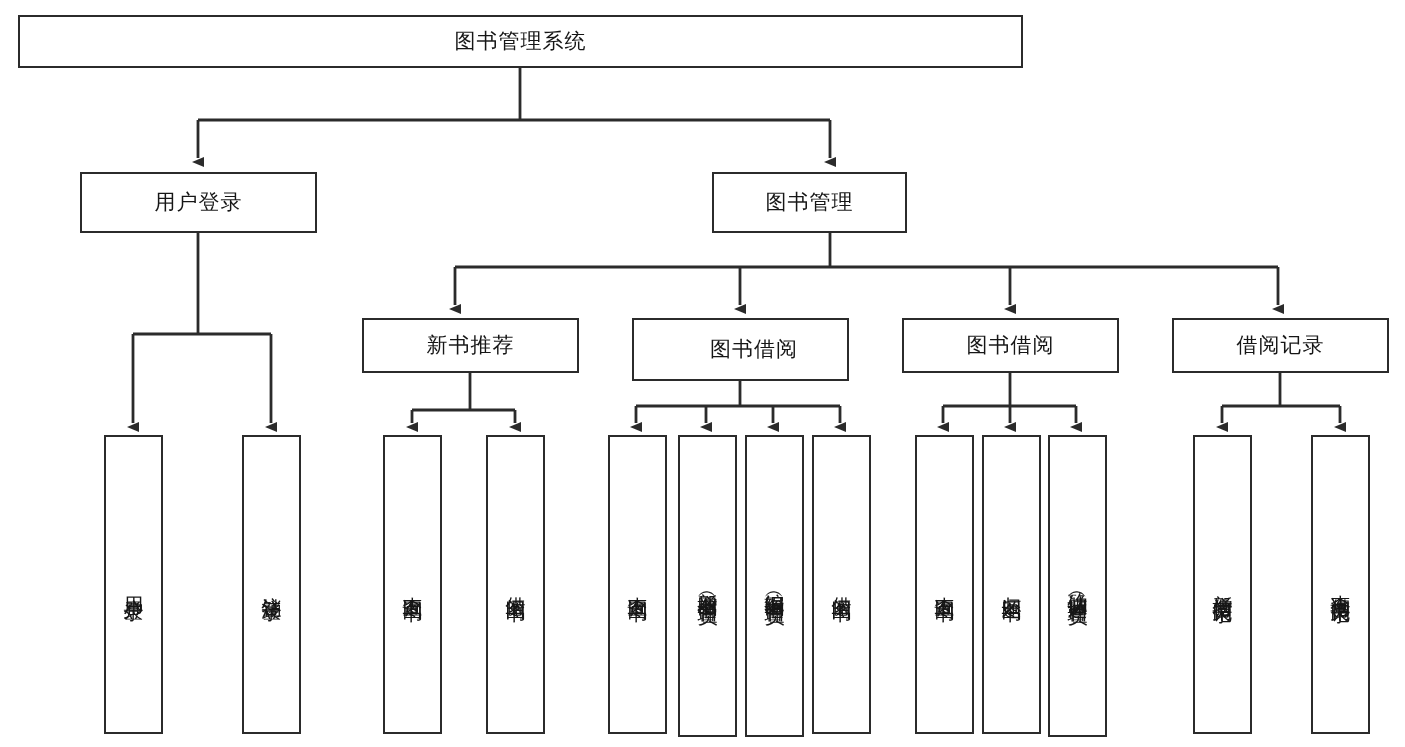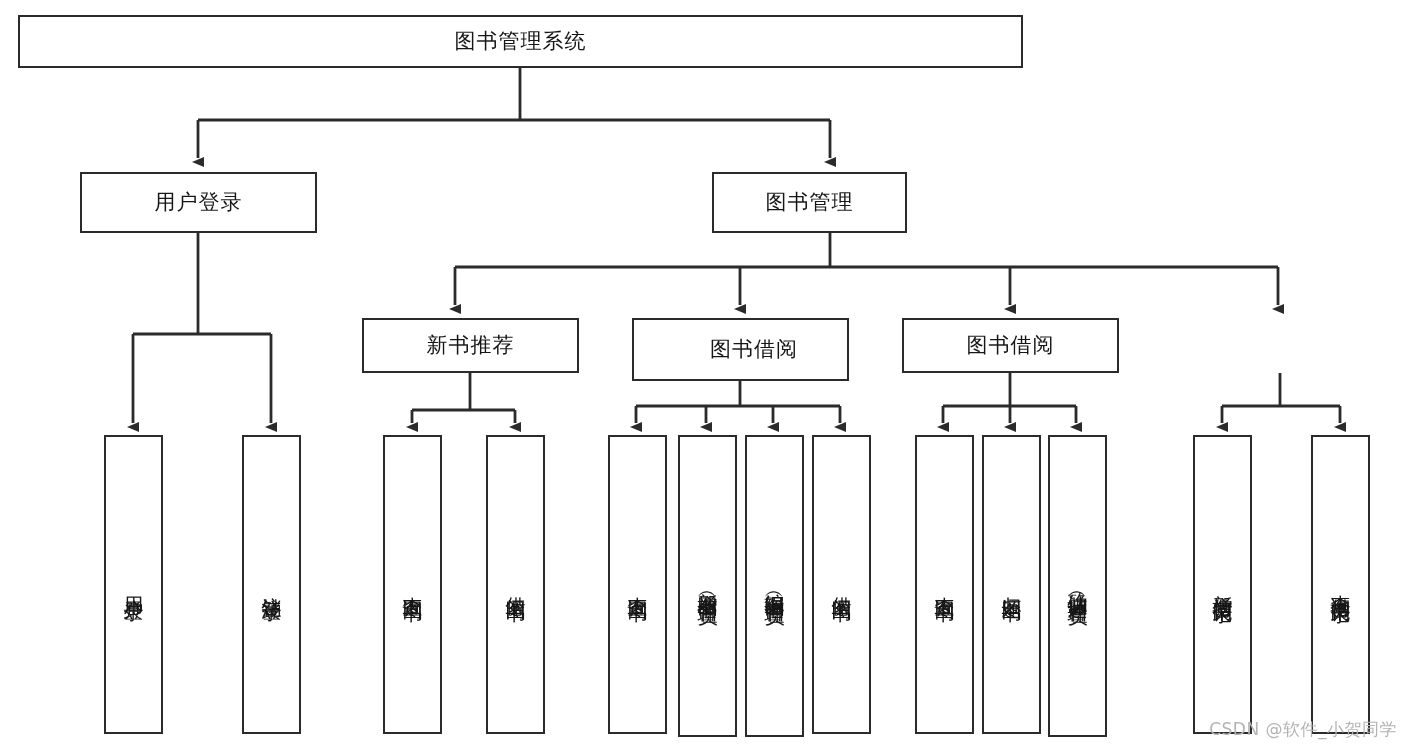--- a/index.html
+++ b/index.html
@@ -90,20 +90,23 @@
 
   <div class="node" style="left:362px;top:318px;width:217px;height:55px;">
     <span class="node-label">新书推荐</span>
   </div>
   <div class="node" style="left:632px;top:318px;width:217px;height:63px;padding-left:27px;">
     <span class="node-label">图书借阅</span>
   </div>
   <div class="node" style="left:902px;top:318px;width:217px;height:55px;">
     <span class="node-label">图书借阅</span>
   </div>
+  <div class="node" style="left:1172px;top:318px;width:217px;height:55px;">
+    <span class="node-label">借阅记录</span>
+  </div>
 
   <div class="leaf" style="left:104px;top:435px;width:59px;height:299px;">
     <span class="leaf-label">用户登录</span>
   </div>
   <div class="leaf" style="left:242px;top:435px;width:59px;height:299px;">
     <span class="leaf-label">注销登录</span>
   </div>
 
   <div class="leaf" style="left:383px;top:435px;width:59px;height:299px;">
     <span class="leaf-label">查询图书</span>
@@ -135,15 +138,14 @@
     <span class="leaf-label">确认归还（管理员）</span>
   </div>
 
   <div class="leaf" style="left:1193px;top:435px;width:59px;height:299px;">
     <span class="leaf-label">新增借阅记录</span>
   </div>
   <div class="leaf" style="left:1311px;top:435px;width:59px;height:299px;">
     <span class="leaf-label">查询借阅记录</span>
   </div>
 
-  <div id="watermark">CSDN @软件_小贺同学</div>
 
 </div>
 
 </body></html>

